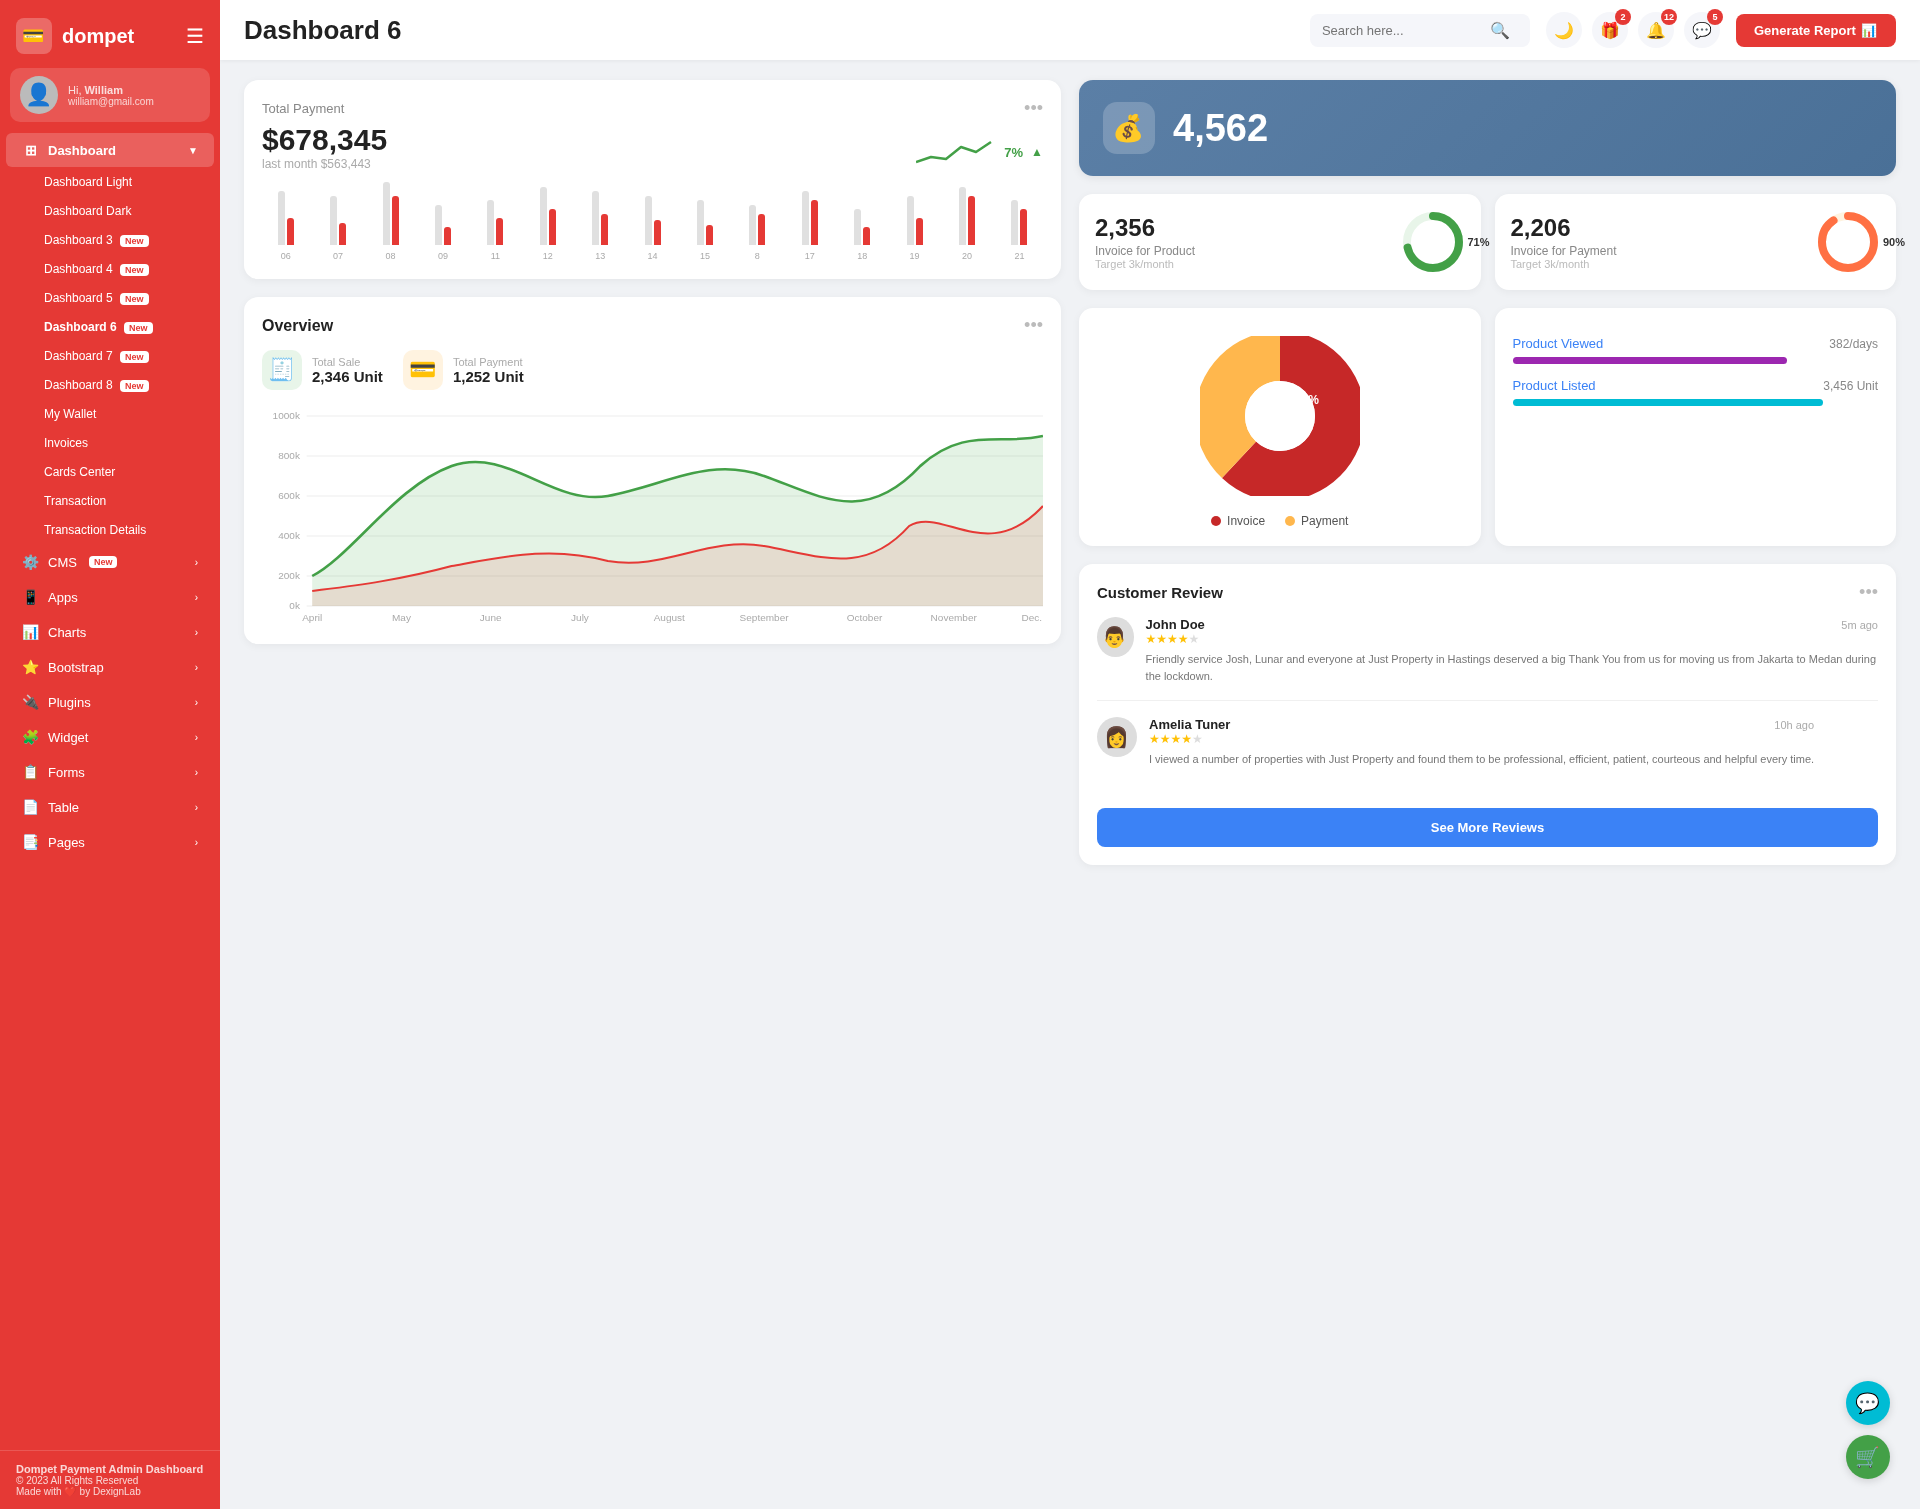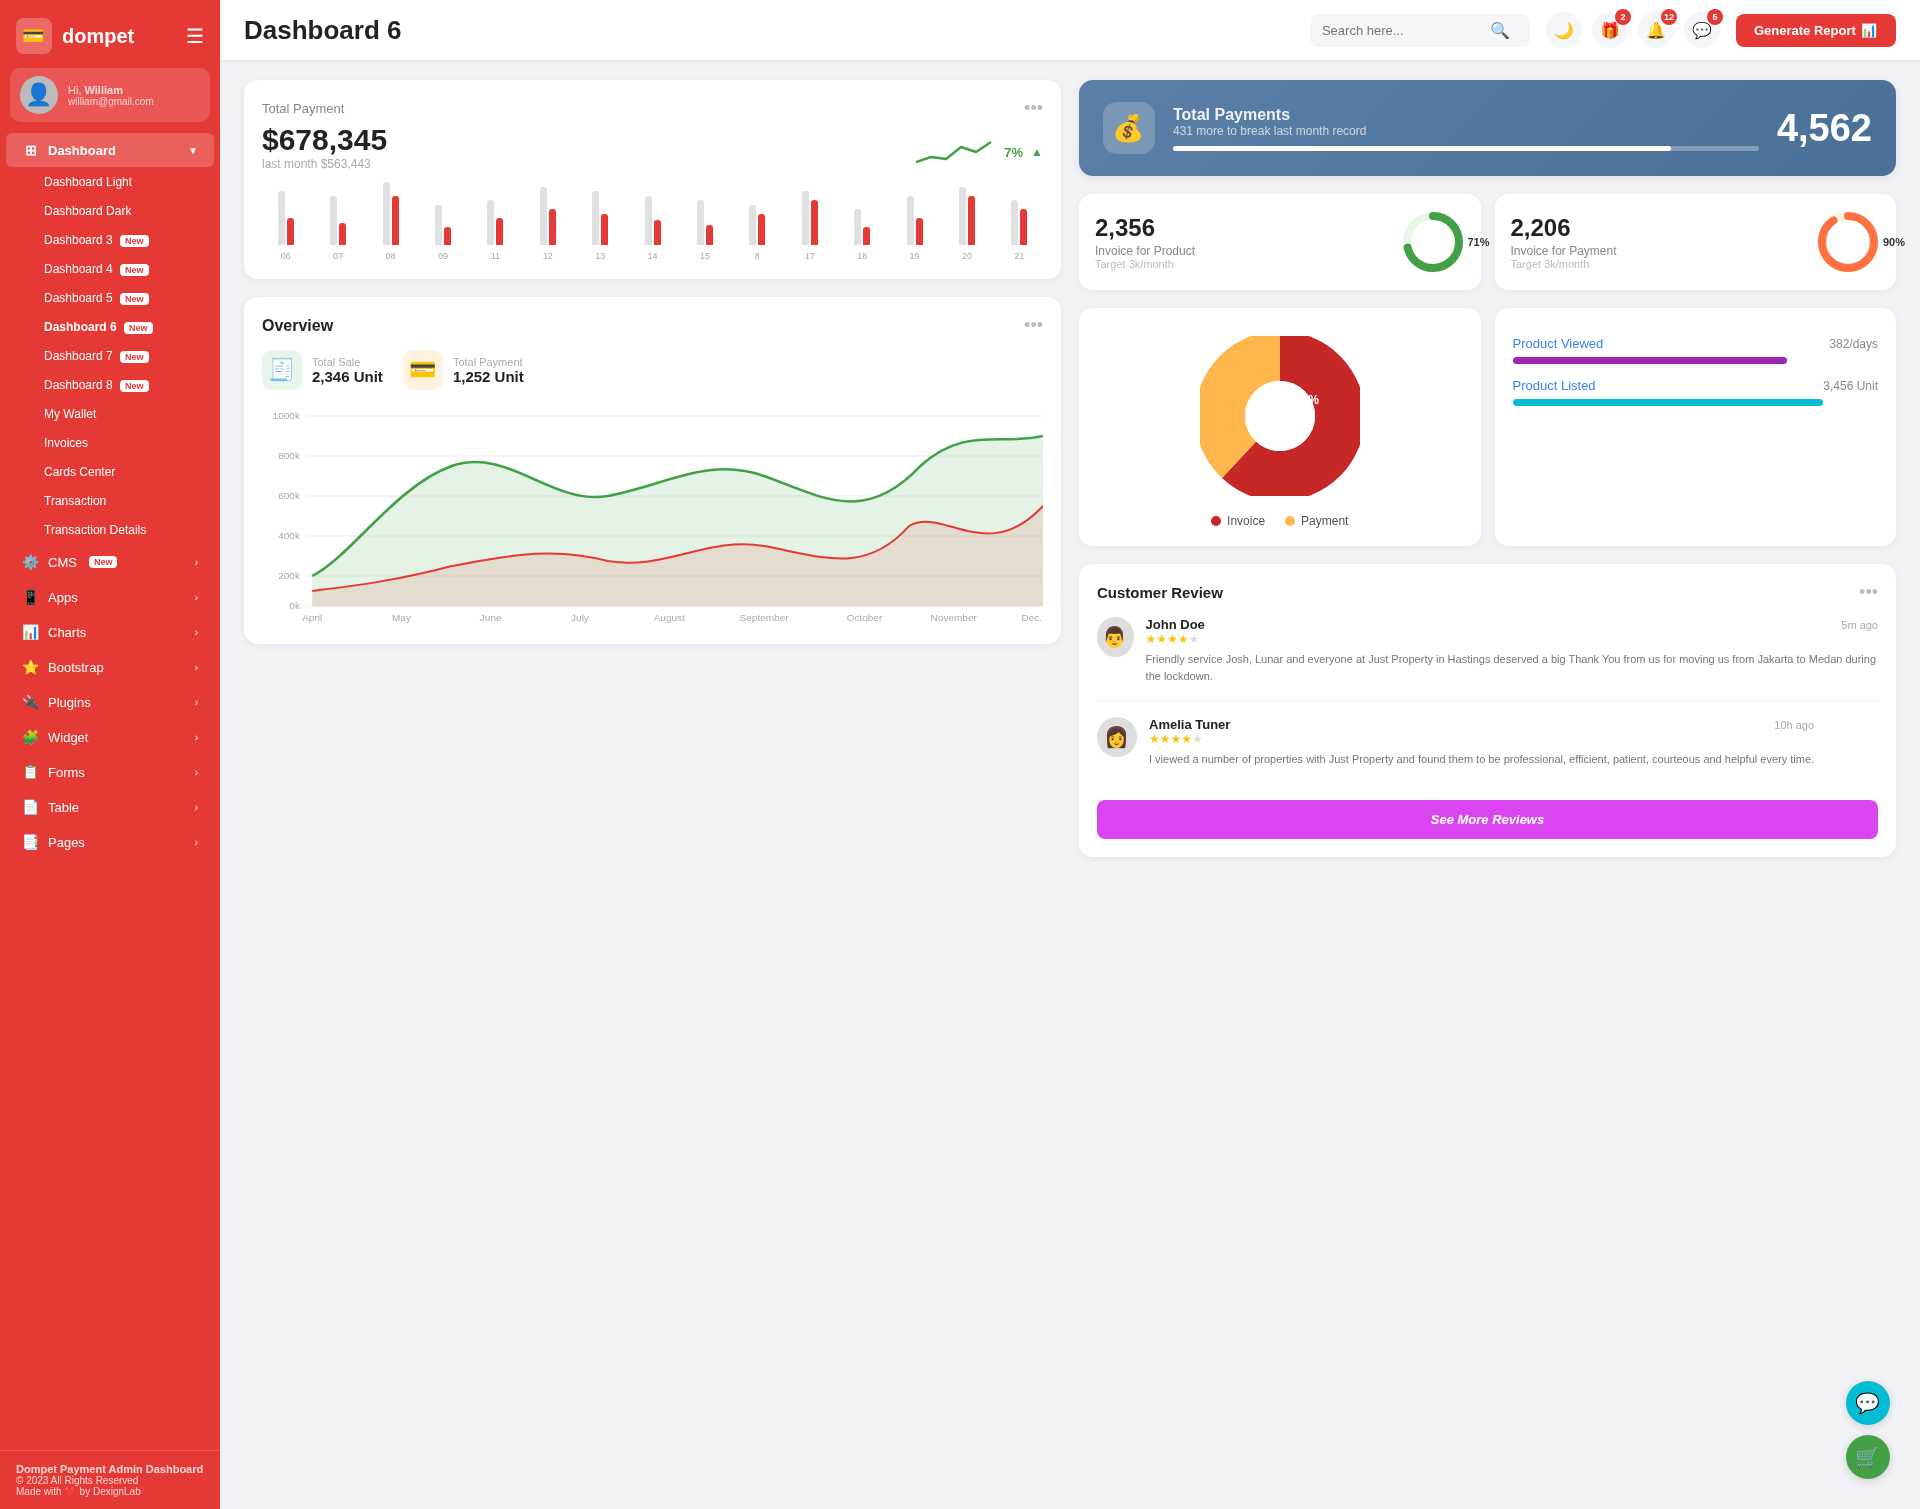--- a/index.html
+++ b/index.html
@@ -273,24 +273,24 @@
     .review-item:last-of-type { border-bottom: none; }
     .review-avatar { width: 40px; height: 40px; border-radius: 50%; overflow: hidden; background: #ddd; display: flex; align-items: center; justify-content: center; font-size: 20px; }
     .review-content {}
     .review-top { display: flex; align-items: center; gap: 8px; }
     .reviewer-name { font-size: 13px; font-weight: 700; color: #222; }
     .review-time { font-size: 11px; color: #aaa; margin-left: auto; }
     .stars { color: #ffc107; font-size: 12px; }
     .star-empty { color: #ddd; }
     .review-text { font-size: 11px; color: #777; margin-top: 5px; line-height: 1.5; }
     .see-more-btn {
-      width: 100%; background: #d946ef; color: #fff;
+      width: 100%; background: #3b82f6; color: #fff;
       border: none; border-radius: 8px;
       padding: 12px; font-size: 13px; font-weight: 600;
-      cursor: pointer;  font-style: italic;
+      cursor: pointer; margin-top: 8px;
     }
 
     
     .floating-btns {
       position: fixed; bottom: 30px; right: 30px;
       display: flex; flex-direction: column; gap: 10px;
     }
     .float-btn {
       width: 44px; height: 44px; border-radius: 50%;
       display: flex; align-items: center; justify-content: center;
@@ -636,27 +636,20 @@
               <text x="690" y="215" text-anchor="middle" font-size="9" fill="#aaa">Dec.</text>
             </svg>
           </div>
         </div>
       </div>
 
       <div class="content-right">
 
         <div class="total-payments-blue">
           <div class="tp-icon">💰</div>
-          <div class="tp-info">
-            <div class="tp-title">Total Payments</div>
-            <div class="tp-sub">431 more to break last month record</div>
-            <div class="tp-progress">
-              <div class="tp-progress-bar"></div>
-            </div>
-          </div>
           <div class="tp-number">4,562</div>
         </div>
 
         <div class="invoice-row">
 
           <div class="invoice-card">
             <div class="invoice-info">
               <div class="invoice-number">2,356</div>
               <div class="invoice-label">Invoice for Product</div>
               <div class="invoice-target">Target 3k/month</div>

